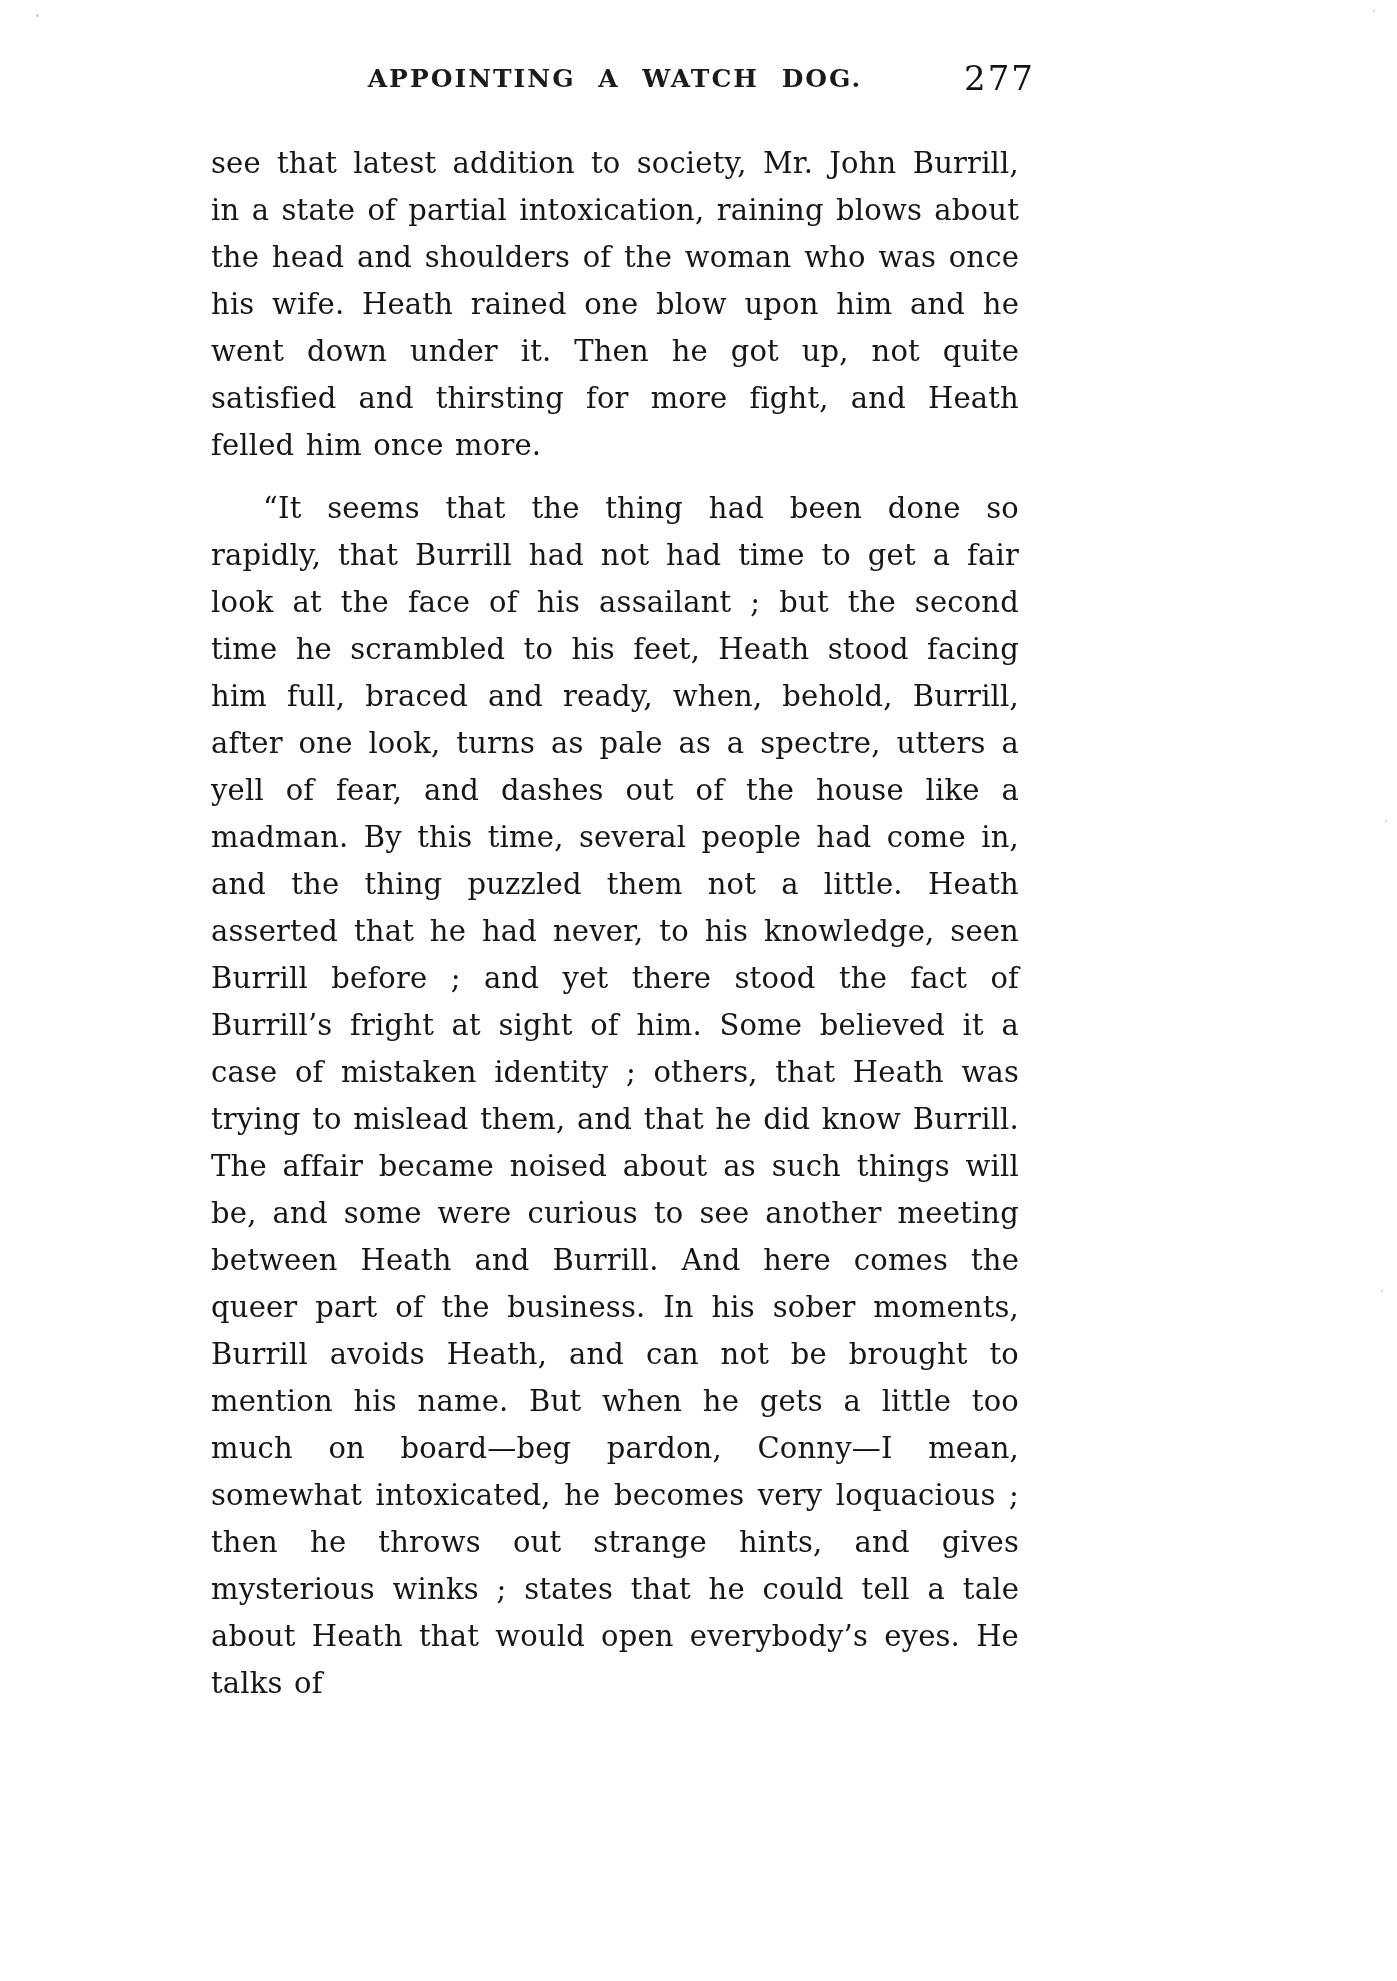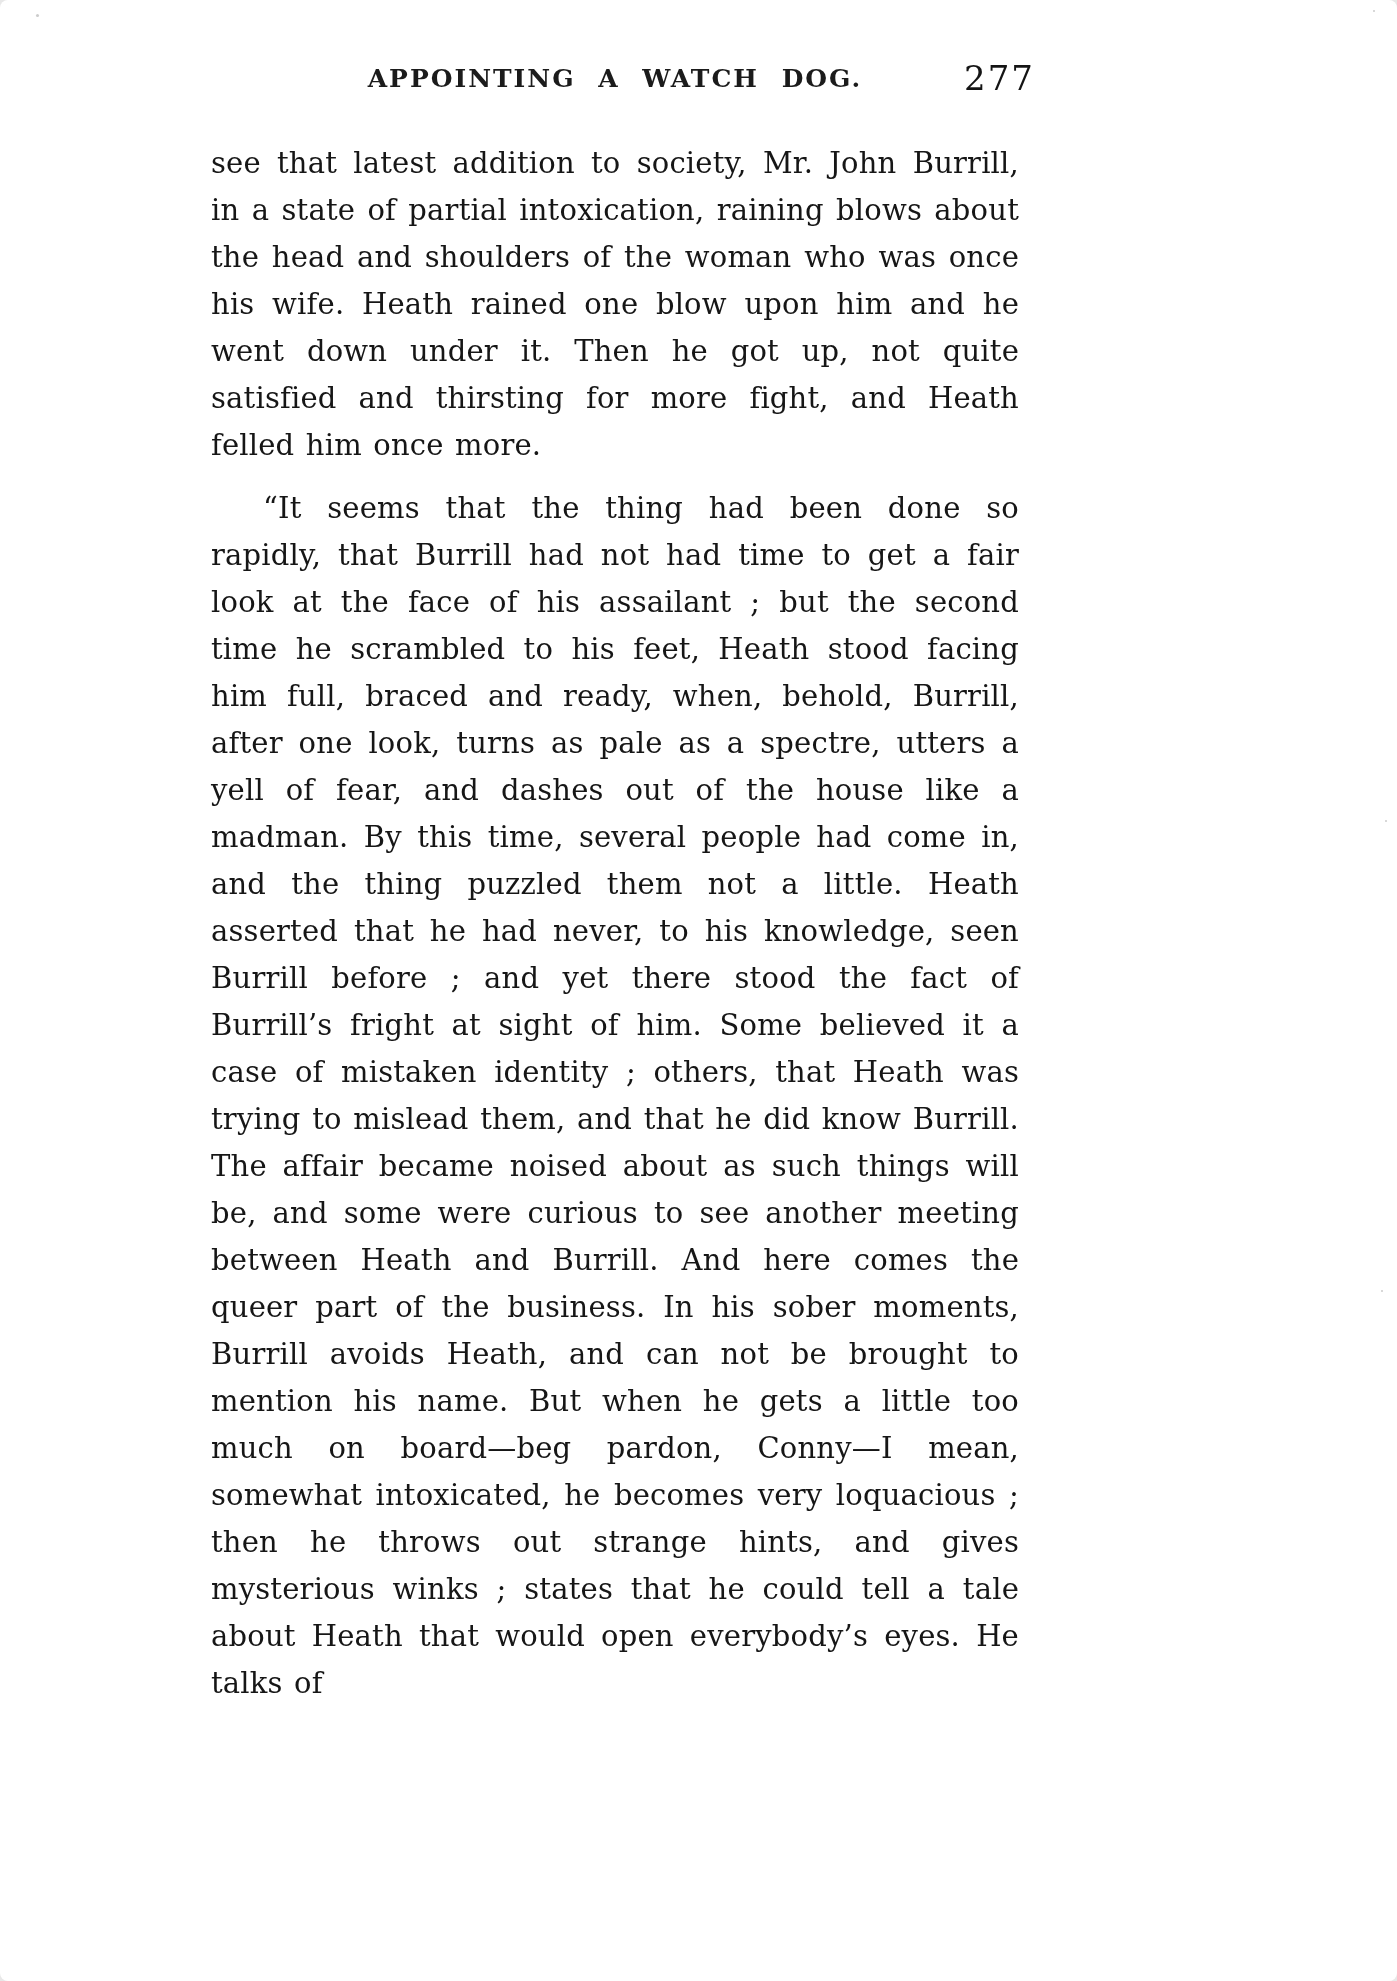--- a/index.html
+++ b/index.html
@@ -9,21 +9,20 @@
   }
   .page {
     position: relative;
     width: 1397px;
     height: 1981px;
     margin: 0 auto;
     background: #ffffff;
     color: #161616;
     font-family: "DejaVu Serif", "Liberation Serif", serif;
     overflow: hidden;
-    border-radius: 8px;
   }
   .page-header {
     position: absolute;
     top: 58px;
     left: 195px;
     width: 840px;
     height: 44px;
   }
   .running-title {
     display: block;

